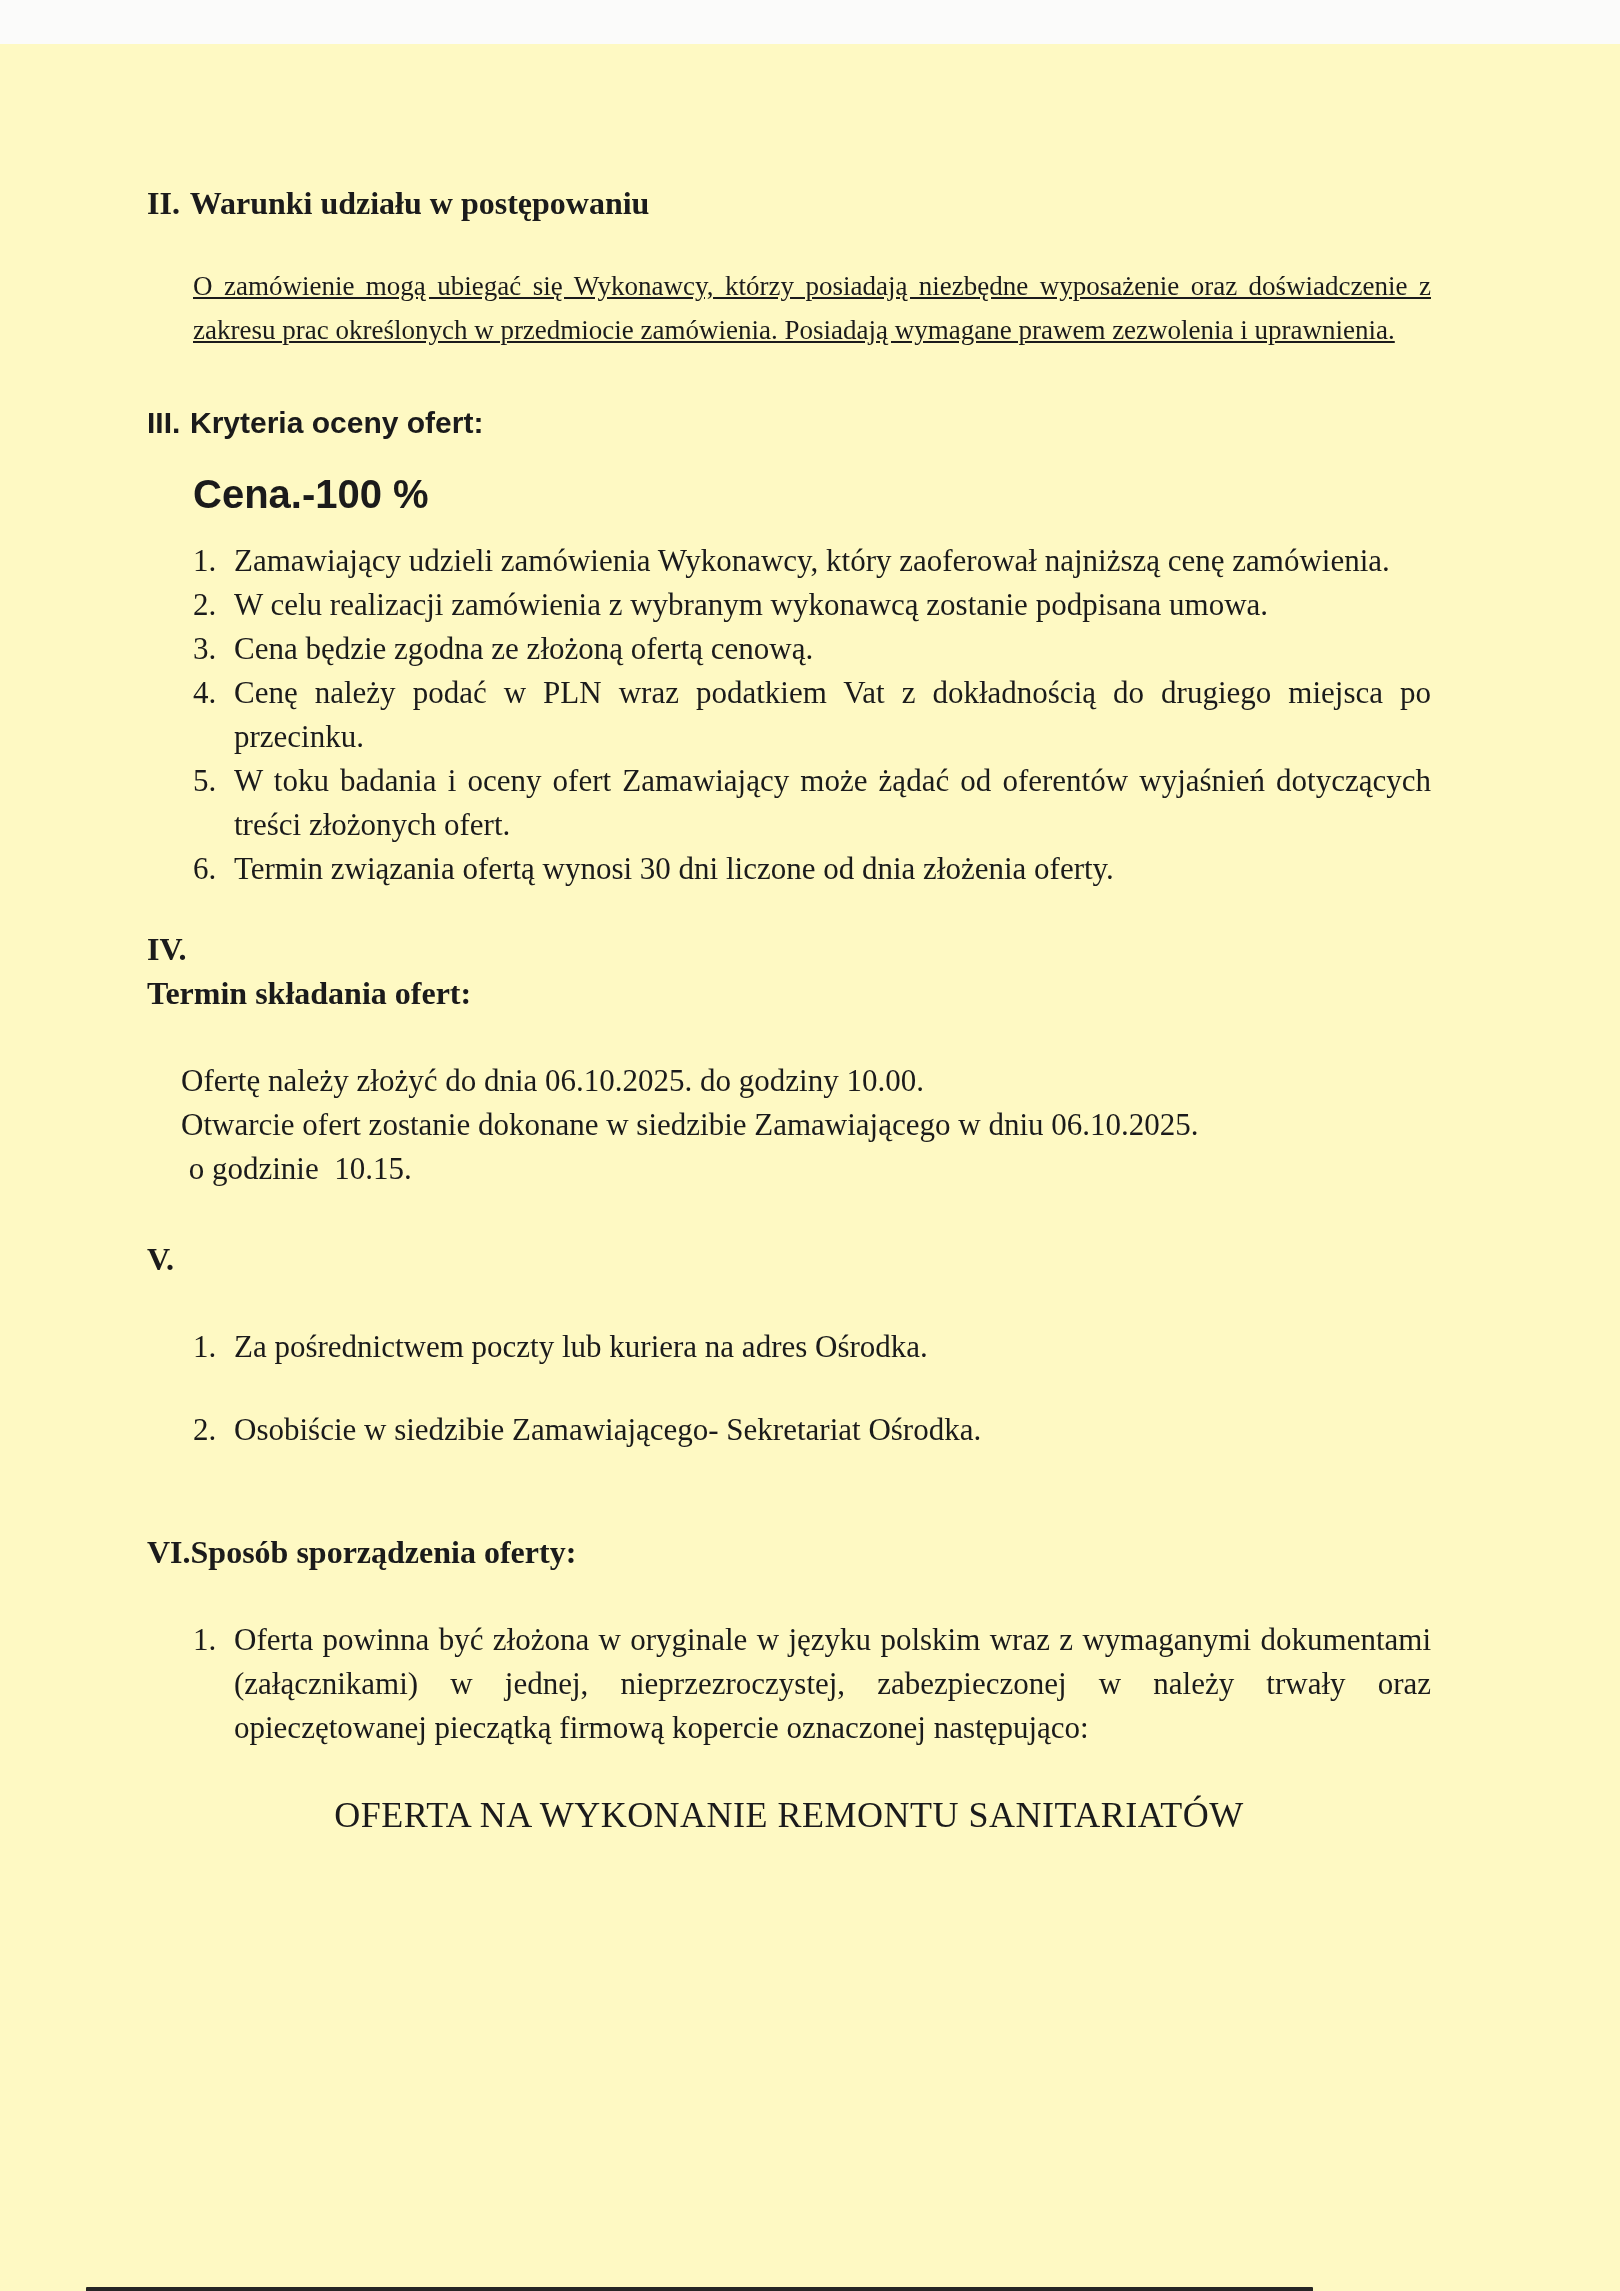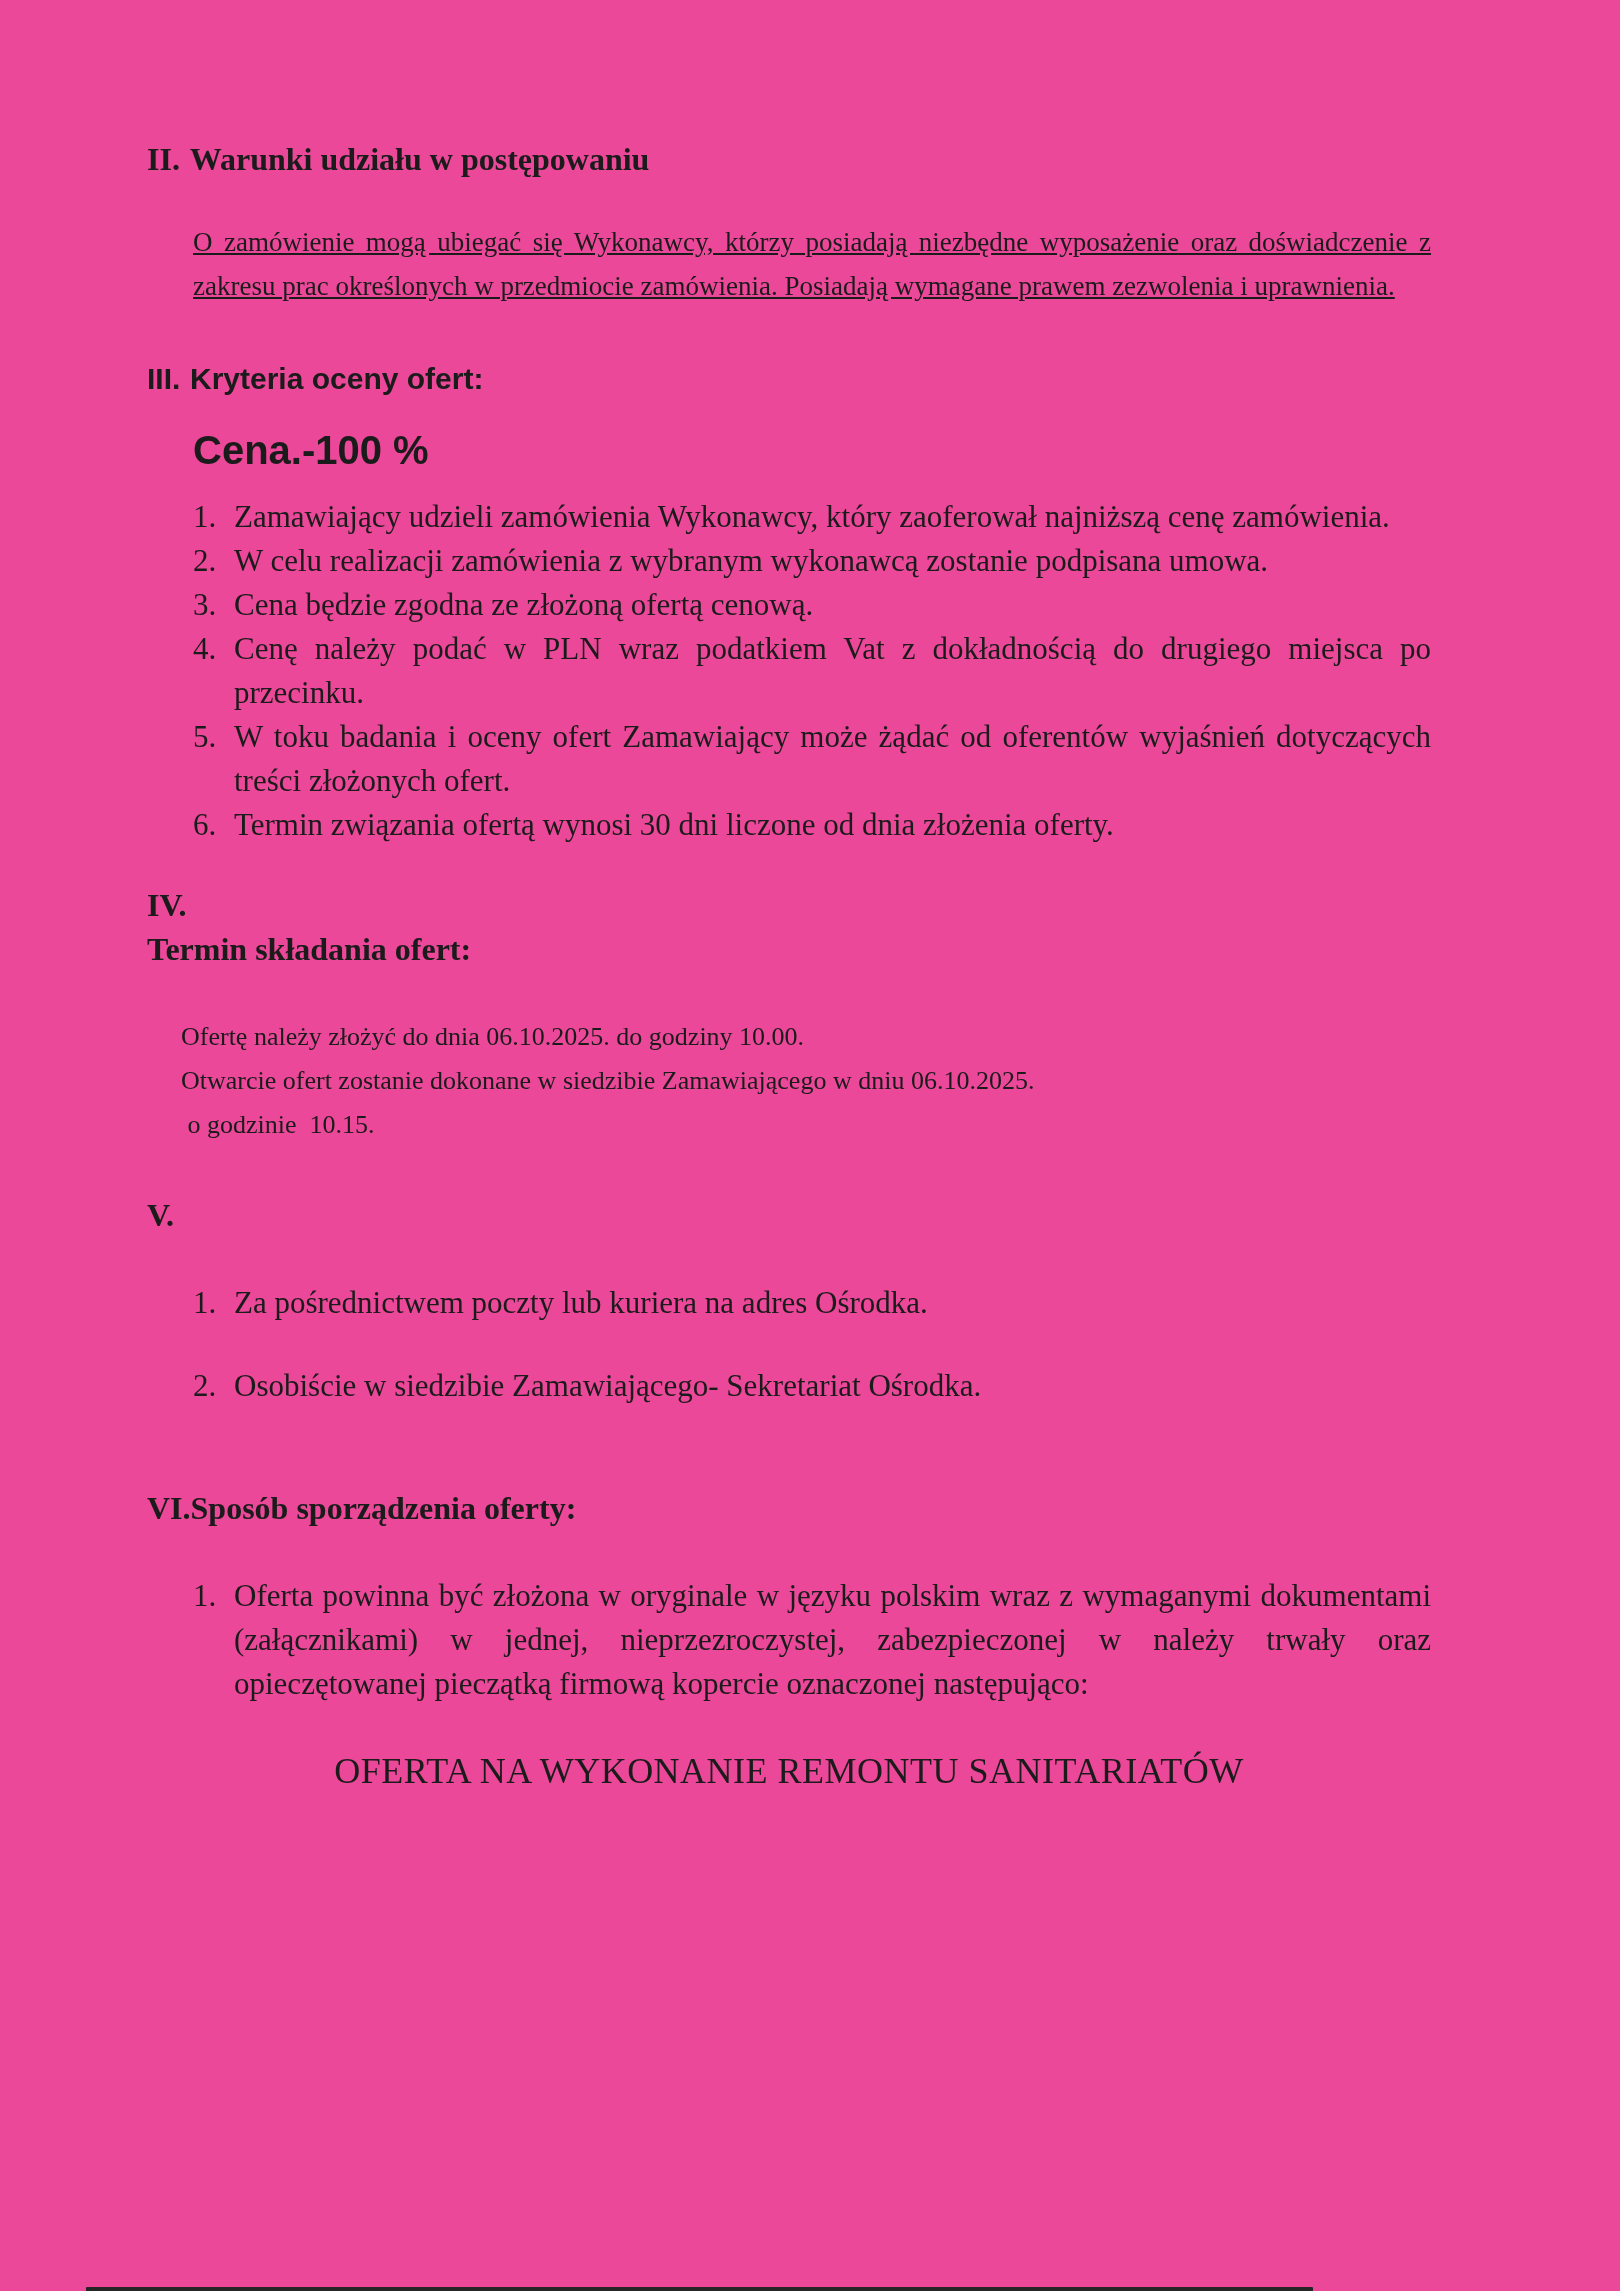--- a/index.html
+++ b/index.html
@@ -5,21 +5,21 @@
   html,body{margin:0;padding:0;}
   body{
     width:1620px;height:2292px;
     background:#fbfbfa;
     font-family:"Liberation Serif","DejaVu Serif",serif;
     color:#1b1b1b;
     position:relative;
     overflow:hidden;
     -webkit-font-smoothing:antialiased;
   }
-  .page{position:absolute;inset:0;background:#ec4899;}
+  .page{position:absolute;inset:0;background:#fef9c3;margin-top:44px;}
   .content{position:absolute;left:147px;top:137px;width:1284px;}
 
   
   .heading{display:flex;align-items:baseline;font-weight:bold;line-height:44px;}
   .heading.serif{font-family:"Liberation Serif","DejaVu Serif",serif;font-size:32px;}
   .heading.sans{font-family:"Liberation Sans","DejaVu Sans",sans-serif;font-size:30px;}
   .hnum{flex:0 0 auto;margin-right:9.8px;}
   .hnum.tab{min-width:43px;margin-right:0;}
 
   
@@ -32,21 +32,21 @@
     margin-left:46px;margin-top:27.4px;
     font-family:Liberation Sans, sans-serif;
     font-weight:bold;font-size:40px;line-height:44px;
   }
   .num-list{margin-left:46px;}
   .num-item{
     display:grid;grid-template-columns:41px 1fr;
     font-size:31px;line-height:44px;
   }
   .num-item .item-text.justify{text-align:justify;}
-  .plain-lines{margin-left:34px;margin-top:44px;font-size:26px;line-height:44px;}
+  .plain-lines{margin-left:34px;margin-top:44px;font-size:31px;line-height:44px;}
   .plain-lines .line{white-space:pre-wrap;}
 
   .mt-sec3{margin-top:49px;}
   .mt-list3{margin-top:22.5px;}
   .mt-sec4{margin-top:36px;flex-direction:column;}
   .mt-sec5{margin-top:46px;}
   .mt-item-v1{margin-top:44px;}
   .mt-item-v2{margin-top:39px;}
   .mt-sec6{margin-top:78px;}
   .mt-item-vi{margin-top:44px;}

